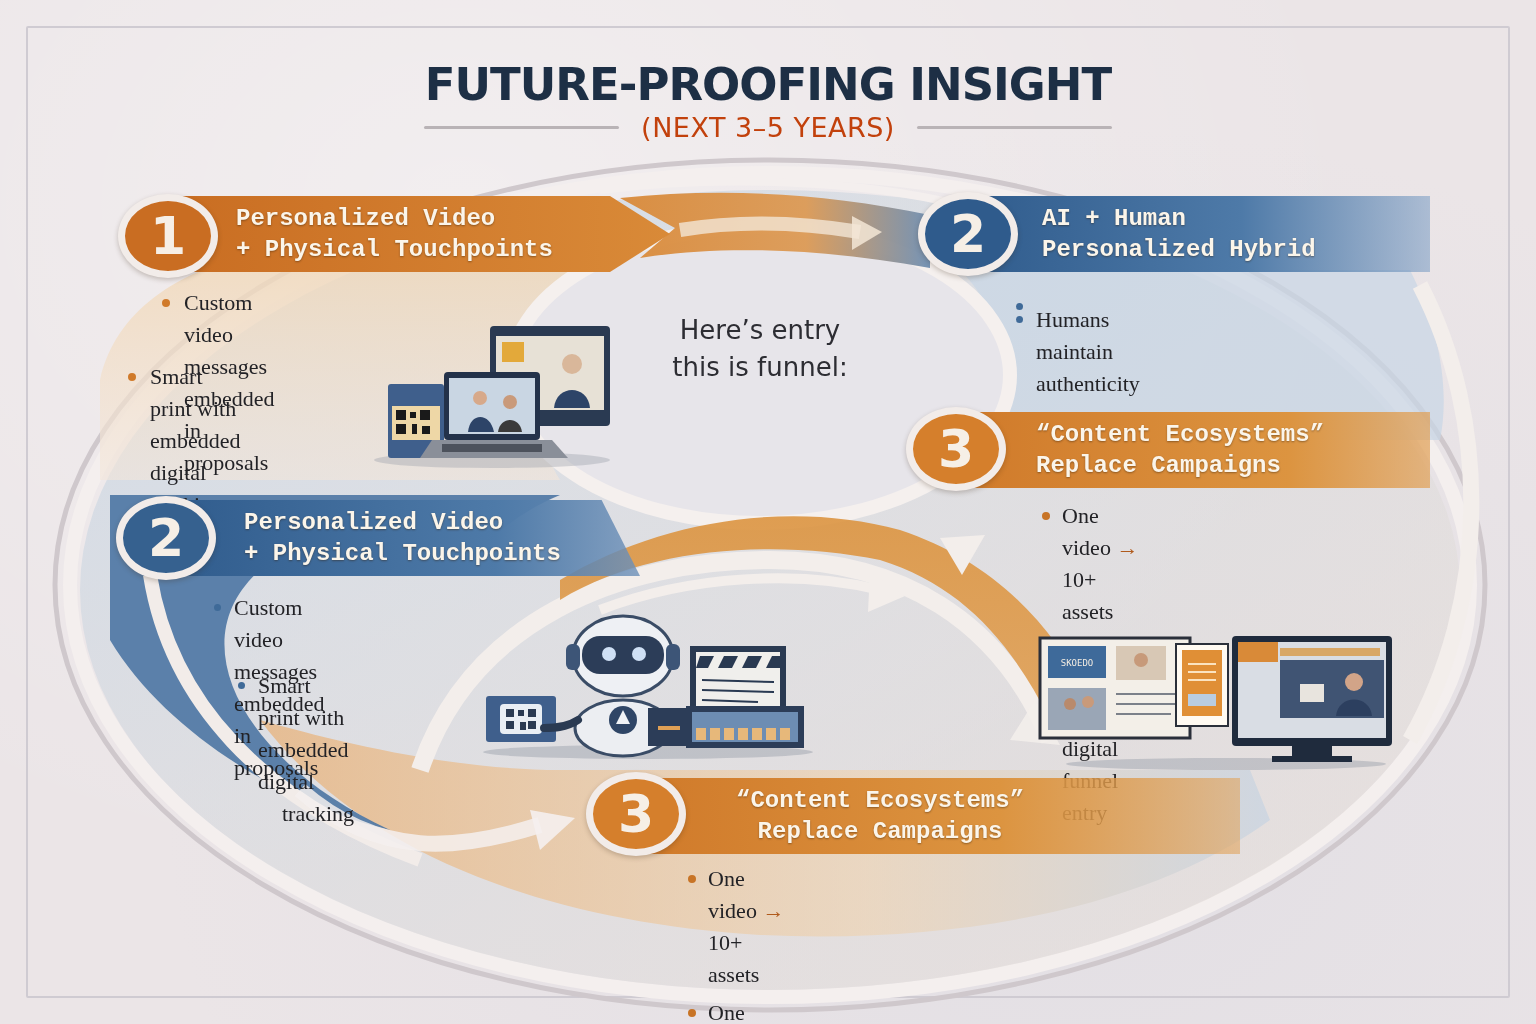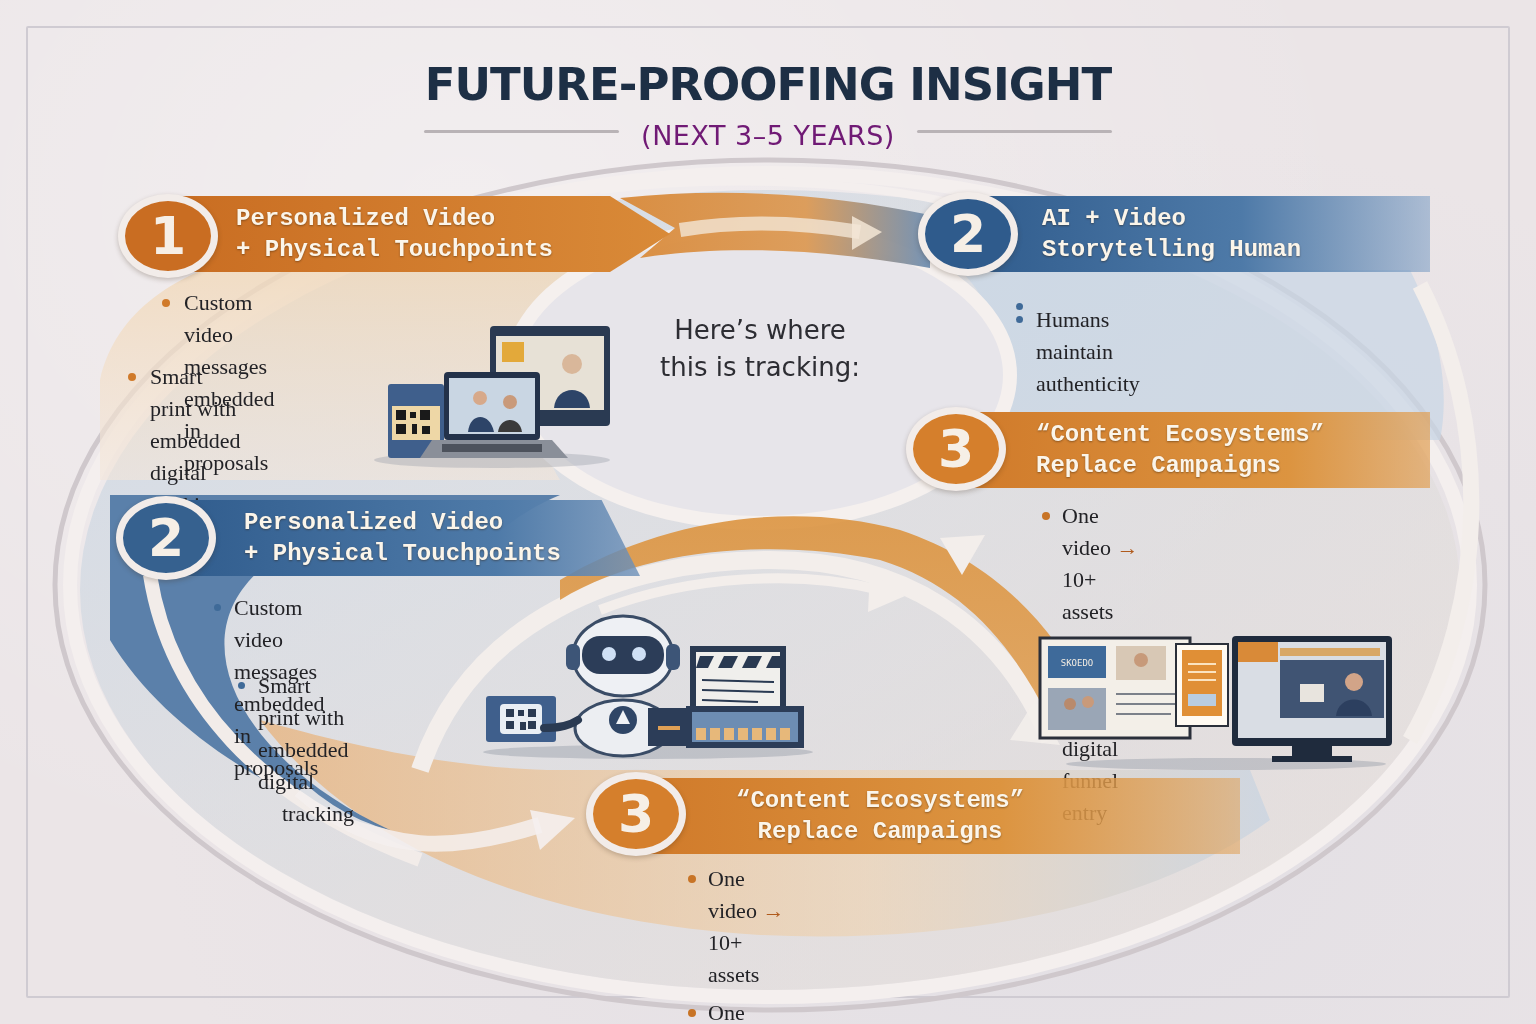--- a/index.html
+++ b/index.html
@@ -26,22 +26,22 @@
     position: absolute; left: 0; width: 1536px; top: 58px; text-align: center;
     font-family: "DejaVu Sans", sans-serif; font-weight: bold;
     font-size: 45px; letter-spacing: -1px; color: #1d2f45;
   }
   .subtitle-row {
     position: absolute; left: 0; width: 1536px; top: 112px;
     display: flex; align-items: center; justify-content: center; gap: 22px;
   }
   .subtitle-rule { width: 195px; height: 3px; background: #b9b3b6; border-radius: 2px; }
   .subtitle {
-    font-family: "DejaVu Sans", sans-serif; font-size: 27px; color: #701a75;
-    letter-spacing: 0.5px; font-weight: normal; margin-top: 8px;
+    font-family: "DejaVu Sans", sans-serif; font-size: 27px; color: #c2410c;
+    letter-spacing: 0.5px; font-weight: normal;
   }
 
   .stage { position: absolute; }
   .banner {
     position: absolute; height: 76px;
     display: flex; align-items: center;
   }
   .badge {
     position: absolute; width: 100px; height: 84px; border-radius: 50%;
     border: 7px solid #f2ece9;
@@ -141,22 +141,22 @@
 </svg>
 
 <div class="title">FUTURE-PROOFING INSIGHT</div>
 <div class="subtitle-row">
   <div class="subtitle-rule"></div>
   <div class="subtitle">(NEXT 3–5 YEARS)</div>
   <div class="subtitle-rule"></div>
 </div>
 
 <div class="center-text">
-  <div>Here’s where</div>
-  <div>this is tracking:</div>
+  <div>Here’s entry</div>
+  <div>this is funnel:</div>
 </div>
 
 <div class="stage">
   <div class="banner" style="left:170px; top:196px; width:500px; background:linear-gradient(90deg,#c96d22,#d98a38); clip-path:polygon(0 0, 88% 0, 100% 50%, 88% 100%, 0 100%);">
     <div class="banner-text" style="margin-left:66px;">
       <div>Personalized Video</div>
       <div>+ Physical Touchpoints</div>
     </div>
   </div>
   <div class="badge" style="left:118px; top:194px; background:#c96d22;">1</div>
@@ -203,22 +203,22 @@
     <circle cx="138" cy="82" r="7" fill="#c99a7a"></circle>
     <path d="M126,112 C128,96 148,96 150,112 Z" fill="#3a3a3a"></path>
     <path d="M60,120 L180,120 L196,138 L48,138 Z" fill="#8a8f99"></path>
     <rect x="70" y="124" width="100" height="8" fill="#4d525c"></rect>
   </svg>
 </div>
 
 <div class="stage">
   <div class="banner" style="left:960px; top:196px; width:470px; background:linear-gradient(90deg,#2f5b8c,#4e7aa8 60%,rgba(120,155,195,0.55));">
     <div class="banner-text" style="margin-left:82px;">
-      <div>AI + Video</div>
-      <div>Storytelling Human</div>
+      <div>AI + Human</div>
+      <div>Personalized Hybrid</div>
     </div>
   </div>
   <div class="badge" style="left:918px; top:192px; background:#2f5b8c;">2</div>
   <ul class="bullets" style="left:1014px; top:291px;">
     <li style="margin-bottom:13px;">
       <span class="dot" style="background:#3f6a98; width:7px; height:7px;"></span>
     </li>
     <li>
       <span class="dot" style="background:#3f6a98; width:7px; height:7px;"></span>
       <span>Humans maintain authenticity</span>

